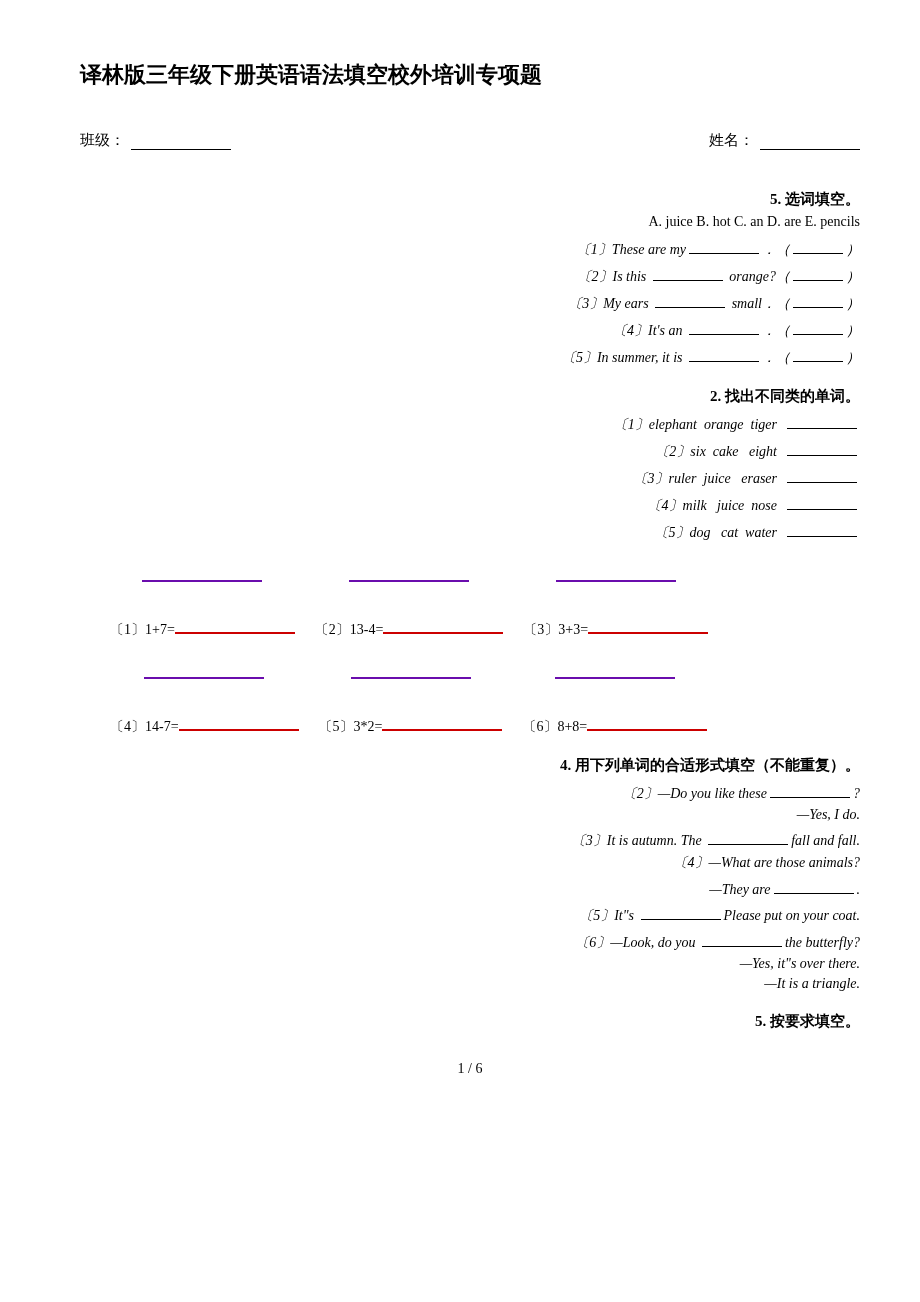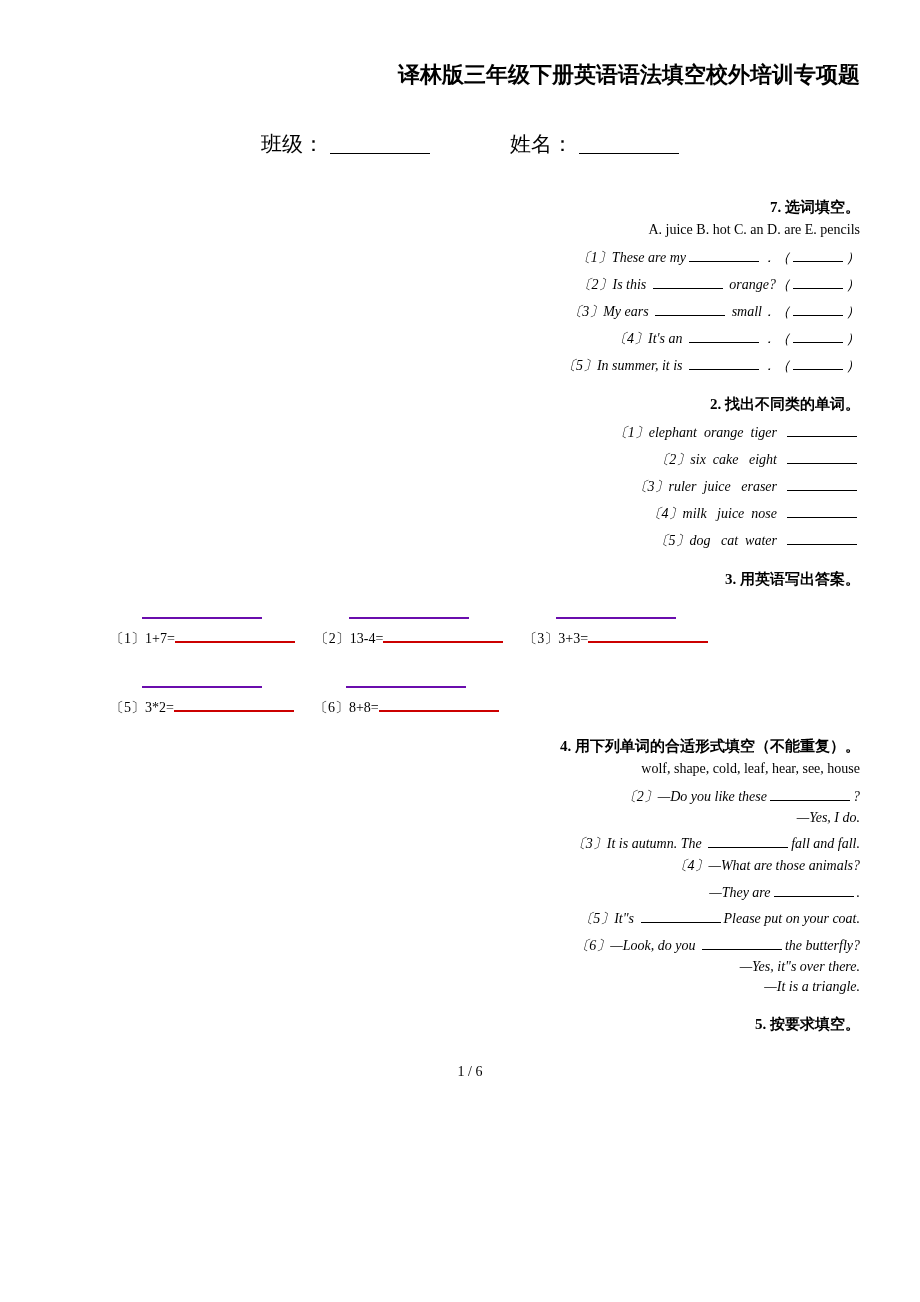--- a/index.html
+++ b/index.html
@@ -14,32 +14,32 @@
       font-size: 15px;
       color: #000;
       width: 920px;
       min-height: 1302px;
       padding: 40px 60px 40px 80px;
     }
 
     .page-title {
       font-size: 22px;
       font-weight: bold;
-      text-align: right;
+      text-align: left;
       margin-bottom: 40px;
       margin-top: 20px;
       font-family: "SimHei", "黑体", sans-serif;
     }
 
     .student-info {
       display: flex;
-      justify-content: center;
+      justify-content: space-between;
       gap: 80px;
       margin-bottom: 40px;
-      font-size: 21px;
+      font-size: 15px;
       margin-top: 24px;
     }
 
     .student-info .field {
       display: flex;
       align-items: center;
       gap: 6px;
     }
 
     .underline-field {
@@ -127,40 +127,41 @@
     .answer-bottom {
       width: 120px;
       border-bottom: 2px solid #cc0000;
       height: 18px;
       display: inline-block;
     }
 
     .math-expr {
       font-size: 14px;
       white-space: nowrap;
+      margin-top: 28px;
     }
   </style>
 </head>
 <body>
 
 <div class="page-title">译林版三年级下册英语语法填空校外培训专项题</div>
 
 <div class="student-info">
   <div class="field">
     <span>班级：</span>
     <span class="underline-field"></span>
   </div>
   <div class="field">
     <span>姓名：</span>
     <span class="underline-field"></span>
   </div>
 </div>
 
 <div class="section">
-  <div class="section-header-right">7. 选词填空。</div>
+  <div class="section-header-right">5. 选词填空。</div>
   <div class="word-bank-right">A. juice  B. hot  C. an  D. are  E. pencils</div>
 
   <div class="fill-row-right">
     〔1〕These are my<span class="blank"></span>．（<span class="paren-blank"></span>）
   </div>
   <div class="fill-row-right">
     〔2〕Is this <span class="blank"></span> orange?（<span class="paren-blank"></span>）
   </div>
   <div class="fill-row-right">
     〔3〕My ears <span class="blank"></span> small．（<span class="paren-blank"></span>）
@@ -186,21 +187,20 @@
   </div>
   <div class="fill-row-right">
     〔4〕milk &nbsp;&nbsp;juice &nbsp;nose &nbsp;<span class="blank"></span>
   </div>
   <div class="fill-row-right">
     〔5〕dog &nbsp;&nbsp;cat &nbsp;water &nbsp;<span class="blank"></span>
   </div>
 </div>
 
 <div class="section">
-  <div class="section3-header">3. 用英语写出答案。</div>
 
   <div style="display:flex; flex-direction:row; gap:20px; margin-bottom:20px; margin-left:30px; align-items:flex-end;">
     <div class="math-cell">
       <div class="answer-top" style="border-bottom: 2px solid #6a0dad;"></div>
       <div class="math-expr">
         〔1〕1+7=<span class="answer-bottom" style="border-bottom: 2px solid #cc0000;"></span>
       </div>
     </div>
     <div class="math-cell">
       <div class="answer-top" style="border-bottom: 2px solid #6a0dad;"></div>
@@ -213,35 +213,40 @@
       <div class="math-expr">
         〔3〕3+3=<span class="answer-bottom" style="border-bottom: 2px solid #cc0000;"></span>
       </div>
     </div>
   </div>
 
   <div style="display:flex; flex-direction:row; gap:20px; margin-left:30px; align-items:flex-end;">
     <div class="math-cell">
       <div class="answer-top" style="border-bottom: 2px solid #6a0dad;"></div>
       <div class="math-expr">
+        〔4〕14-7=<span class="answer-bottom" style="border-bottom: 2px solid #cc0000;"></span>
+      </div>
+    </div>
+    <div class="math-cell">
+      <div class="answer-top" style="border-bottom: 2px solid #6a0dad;"></div>
+      <div class="math-expr">
         〔5〕3*2=<span class="answer-bottom" style="border-bottom: 2px solid #cc0000;"></span>
       </div>
     </div>
     <div class="math-cell">
       <div class="answer-top" style="border-bottom: 2px solid #6a0dad;"></div>
       <div class="math-expr">
         〔6〕8+8=<span class="answer-bottom" style="border-bottom: 2px solid #cc0000;"></span>
       </div>
     </div>
   </div>
 </div>
 
 <div class="section">
   <div class="section-header-right">4. 用下列单词的合适形式填空（不能重复）。</div>
-  <div class="word-bank-right">wolf, shape, cold, leaf, hear, see, house</div>
 
   <div class="fill-row-right">
     〔2〕—Do you like these<span class="blank-medium"></span>?
   </div>
   <div class="fill-row-right">
     —Yes, I do.
   </div>
   <div class="fill-row-right">
     〔3〕It is autumn. The <span class="blank-medium"></span>fall and fall.
   </div>

